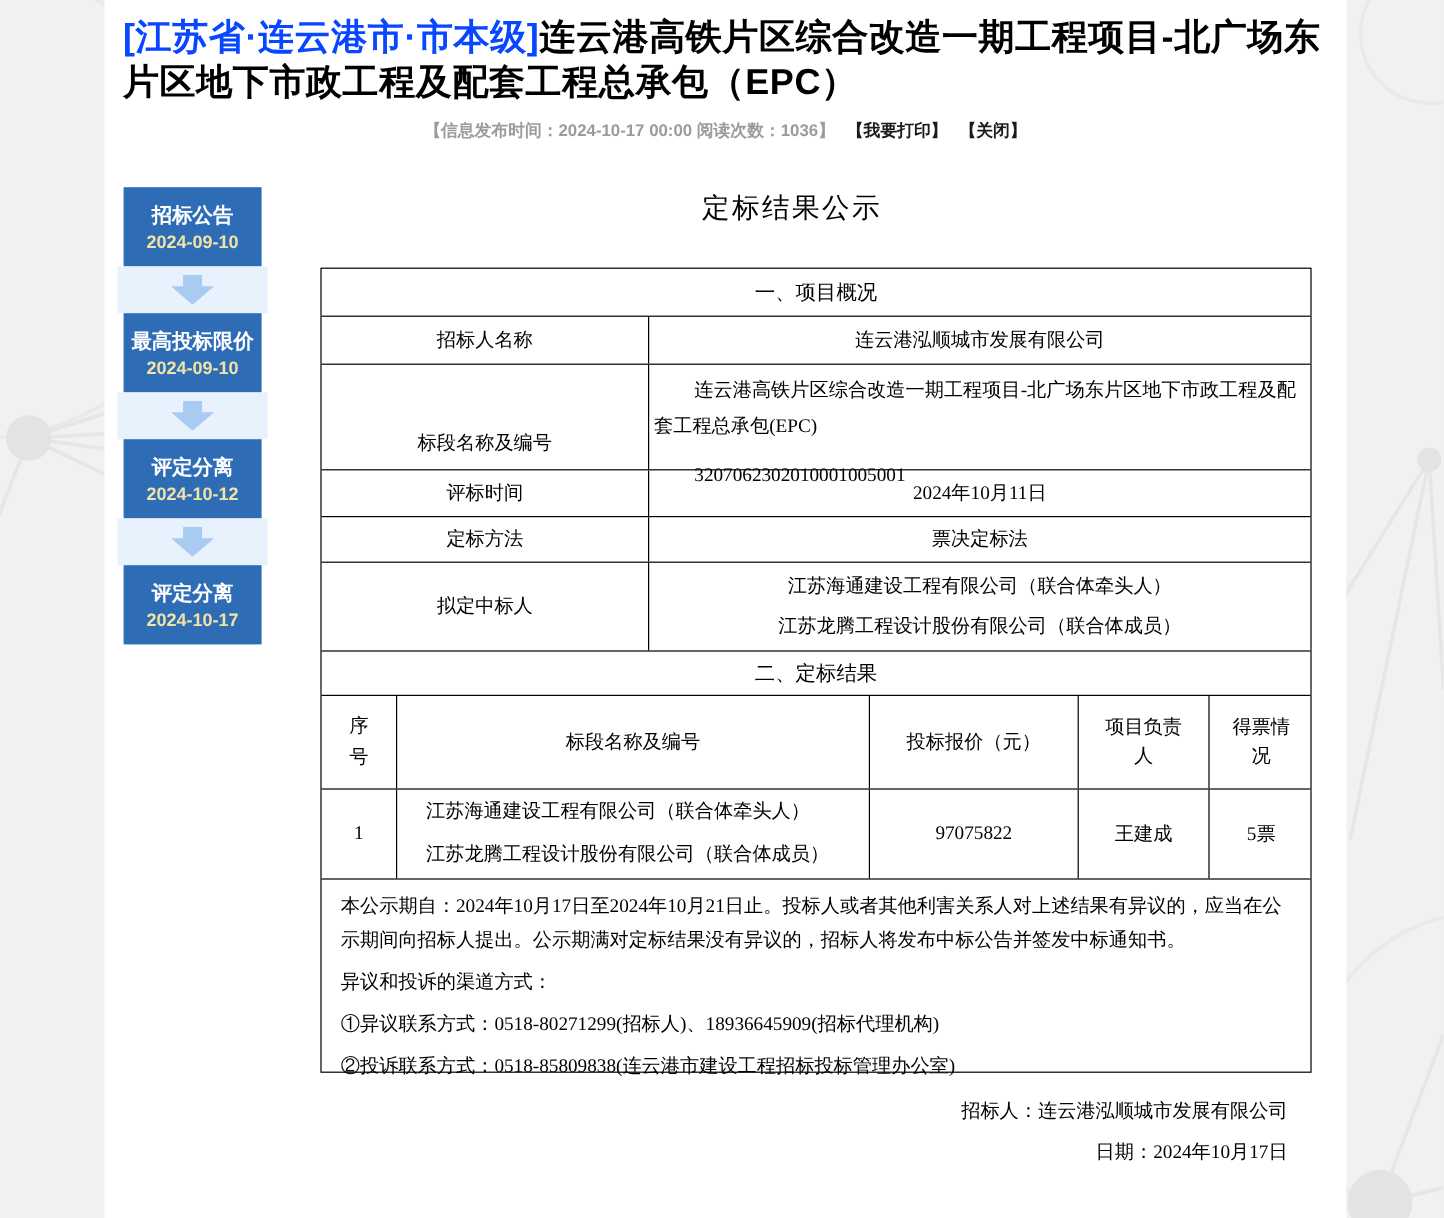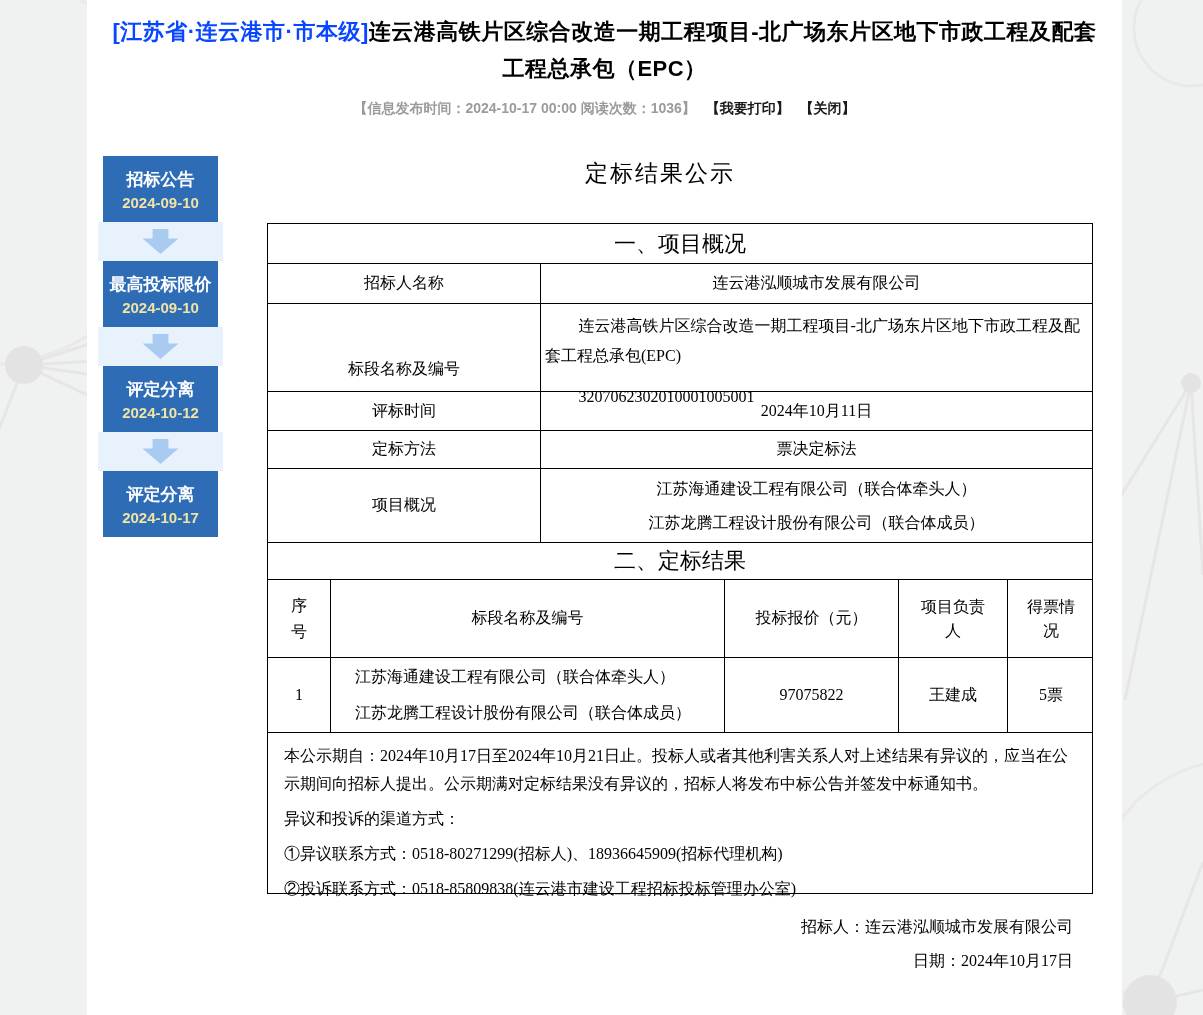--- a/index.html
+++ b/index.html
@@ -10,22 +10,22 @@
     font-family:"Liberation Sans","DejaVu Sans",sans-serif;
   }
   .bg-pattern { position:absolute; left:0; top:0; z-index:0; }
   .panel {
     position:absolute; left:87px; top:0; width:1035px; height:1015px;
     background:#ffffff; z-index:1;
   }
   
   .title {
     width:1004px; margin:0 auto; padding-top:13px;
-    font-size:22px; line-height:37px; font-weight:700; color:#000;
-    text-align:center; letter-spacing:0.5px;
+    font-size:30px; line-height:37px; font-weight:700; color:#000;
+    text-align:left; letter-spacing:0.5px;
   }
   .title-prefix { color:var(--title-blue,#0847ff); }
   .info-bar {
     margin-top:13px; text-align:center;
     font-size:14px; font-weight:700; color:#222;
   }
   .info-publish { color:var(--info-gray,#9b9b9b); }
   .info-btn { color:#1b1b1b; margin-left:6px; cursor:pointer; }
   
   .timeline { position:absolute; left:98px; top:156px; width:125px; z-index:2; }
@@ -54,21 +54,21 @@
     font-size:23px; font-weight:400; letter-spacing:2px; line-height:26px;
   }
   .big-table { margin-top:36px; border:1px solid #000; background:#fff; }
   .trow { display:flex; border-bottom:1px solid #000; font-size:16px; }
   .trow:last-child { border-bottom:none; }
   .cell { border-right:1px solid #000; }
   .cell:last-child { border-right:none; }
   .c-center { display:flex; align-items:center; justify-content:center; text-align:center; }
   .c-label { width:273px; flex:none; }
   .c-value { flex:1; }
-  .sec-head { width:100%; font-size:22px; }
+  .sec-head { width:100%; font-size:17px; }
   .h40{height:40px}.h88{height:88px}.h39{height:39px}.h38{height:38px}
   .h74{height:74px}.h37{height:37px}.h78{height:78px}.h75{height:75px}.h160{height:160px}
   .label-bottom { display:flex; align-items:flex-end; justify-content:center; padding-bottom:11px; }
   .v-block { display:block; padding:7px 4px; line-height:30px; }
   .v-block .p-name { text-indent:2.1em; text-align:left; }
   .v-block .p-code { padding-left:2.1em; text-align:left; margin-top:11px; }
   .v-twolines { display:flex; flex-direction:column; justify-content:center; align-items:center; gap:14px; line-height:20px; }
   .names-cell { display:flex; flex-direction:column; justify-content:center; gap:16px; padding-left:24px; line-height:20px; }
   .w63{width:63px;flex:none}.w394{width:394px;flex:none}.w174{width:174px;flex:none}
   .w109{width:109px;flex:none}.w86{width:86px;flex:none}
@@ -176,21 +176,21 @@
         <div class="cell c-value c-center">2024年10月11日</div>
       </div>
 
 
       <div class="trow h38">
         <div class="cell c-label c-center">定标方法</div>
         <div class="cell c-value c-center">票决定标法</div>
       </div>
 
       <div class="trow h74">
-        <div class="cell c-label c-center">项目概况</div>
+        <div class="cell c-label c-center">拟定中标人</div>
         <div class="cell c-value v-twolines">
           <span>江苏海通建设工程有限公司（联合体牵头人）</span>
           <span>江苏龙腾工程设计股份有限公司（联合体成员）</span>
         </div>
       </div>
 
       <div class="trow h37">
         <div class="cell sec-head c-center">二、定标结果</div>
       </div>
 

